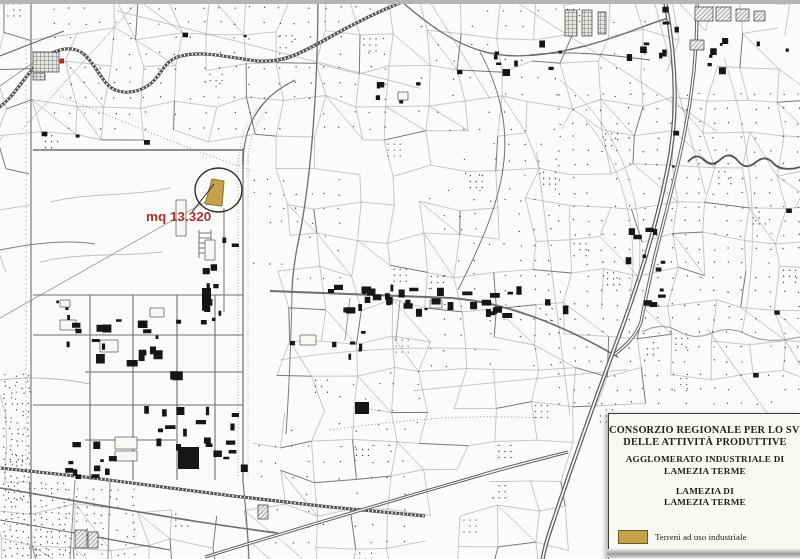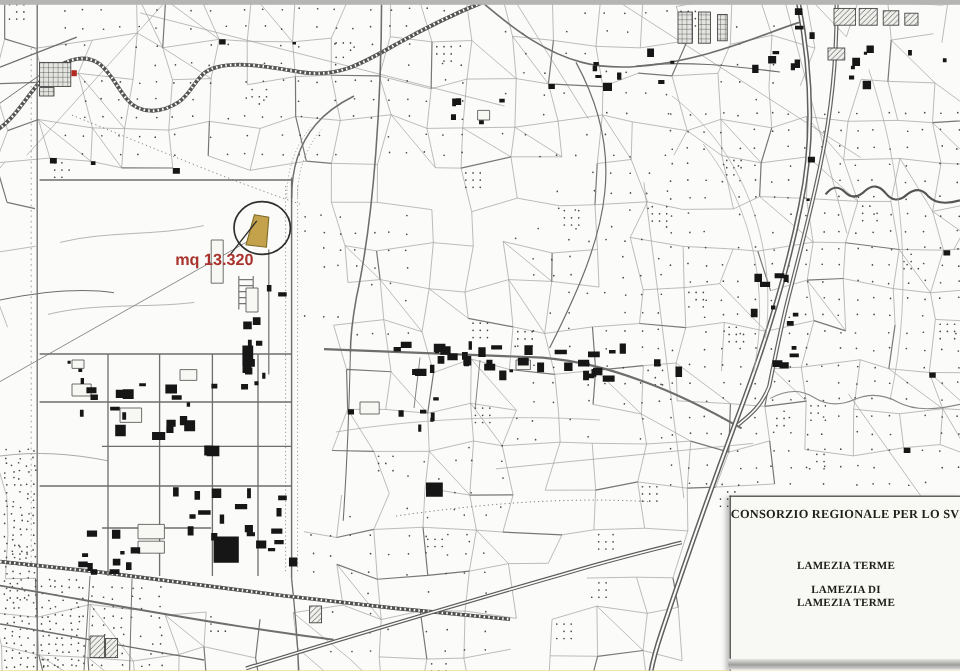--- a/index.html
+++ b/index.html
@@ -1,16 +1,16 @@
 <!DOCTYPE html>
 <html><head>
 <meta charset="utf-8">
 <style>
   html,body{margin:0;padding:0;background:#ffffff;}
-  #stage{position:relative;width:800px;height:559px;overflow:hidden;background:#eab308;
+  #stage{position:relative;width:800px;height:559px;overflow:hidden;background:#c4b5fd;
          font-family:"Liberation Serif",serif;}
   #map-svg{position:absolute;left:0;top:0;}
   .titlebox{position:absolute;left:608px;top:413px;width:192px;height:146px;
             background:#f8f8f5;border-top:1.5px solid #3c3c3c;border-left:1.5px solid #3c3c3c;
             box-shadow:-3px 1px 4px rgba(60,60,60,.35);z-index:2;color:#1f1f18;}
   .tline{position:absolute;left:0;right:0;text-align:center;white-space:nowrap;}
   .t-org{font-size:10.3px;font-weight:bold;letter-spacing:.2px;}
   .t-sub{font-size:9.2px;font-weight:bold;letter-spacing:.2px;}
   .legendrow{position:absolute;left:9px;top:116px;display:flex;align-items:center;gap:7px;}
   .legendrow span{font-size:9px;color:#24241c;}
@@ -130,19 +130,27 @@
   <g>
     <polygon points="212,179 224,181 222,206 205,204" stroke="#7c6a26" stroke-width="0.9" fill="#c3a24b"></polygon>
     <ellipse cx="218.5" cy="190" rx="23.5" ry="22" fill="none" stroke="#2e2e2e" stroke-width="1.4"></ellipse>
     <line x1="192" y1="212" x2="214" y2="184" stroke="#2e2e2e" stroke-width="1.1"></line>
     <text x="146" y="221" font-size="13.5" style="font-family:'Liberation Sans',sans-serif;font-weight:bold" fill="#a9342e">mq 13.320</text>
   </g>
 </svg>
 
 <div class="titlebox">
   <div class="tline t-org" style="top:10px">CONSORZIO REGIONALE PER LO SVILUPPO</div>
+  <div class="tline t-org" style="top:22px">DELLE ATTIVITÀ PRODUTTIVE</div>
+  <div class="tline t-sub" style="top:40px">AGGLOMERATO INDUSTRIALE DI</div>
   <div class="tline t-sub" style="top:52px">LAMEZIA TERME</div>
   <div class="tline t-sub" style="top:72px">LAMEZIA DI</div>
   <div class="tline t-sub" style="top:83px">LAMEZIA TERME</div>
+  <div class="legendrow">
+    <svg width="30" height="14">
+      <rect x="0.5" y="0.5" width="29" height="13" stroke="#6d5c22" stroke-width="1" fill="#c3a24b"></rect>
+    </svg>
+    <span>Terreni ad uso industriale</span>
+  </div>
   <div class="fold"></div>
 </div>
 
 </div>
 
 </body></html>

